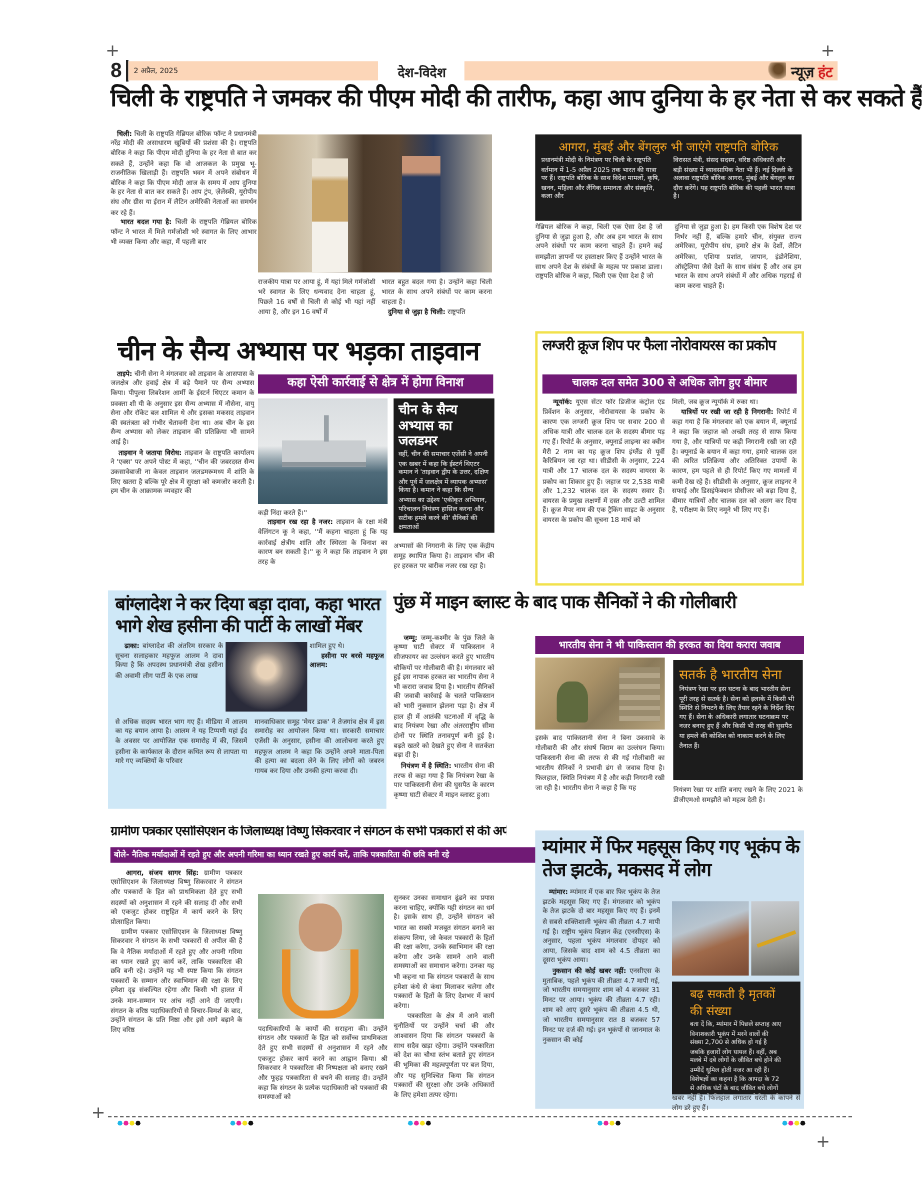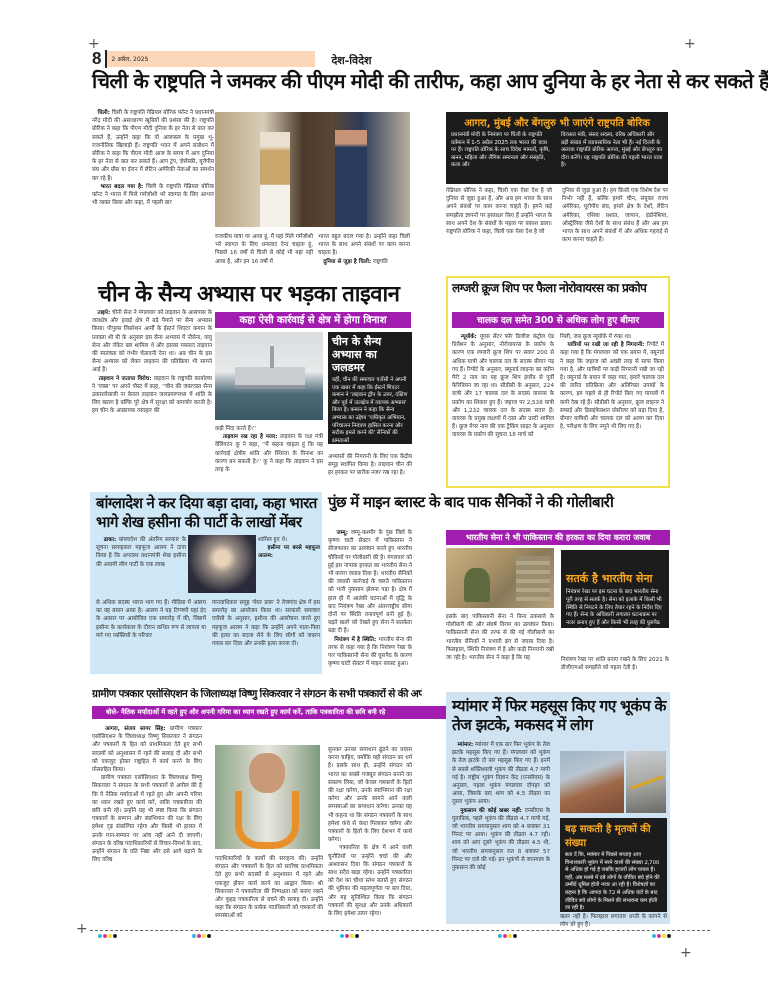--- a/index.html
+++ b/index.html
@@ -11,40 +11,45 @@
 .bandL{background:#fcd6b8;height:16px;flex:0 0 208px;display:flex;align-items:center;padding-left:4px;font-size:6px}
 .section{flex:0 0 72px;text-align:center;font-weight:bold;font-size:11px}
 .bandR{background:#fcd6b8;height:16px;flex:1;display:flex;align-items:center;justify-content:flex-end;padding-right:4px;font-weight:bold;font-size:12px}
 .logo-bird{display:inline-block;width:16px;height:14px;margin-right:4px;background:radial-gradient(circle at 60% 40%,#6b4b2a 30%,#b09070 60%,transparent 70%)}
 .logo-a{color:#1a1a1a}.logo-b{color:#d21f1f;margin-left:3px}
 .hl{position:absolute;font-weight:bold;font-family:"DejaVu Sans Condensed","DejaVu Sans",sans-serif;color:#111;letter-spacing:-0.5px;line-height:1.1}
 .txt{position:absolute;font-size:5.6px;line-height:8.2px;color:#333;text-align:justify;overflow:hidden}
 .txt b{color:#111}
 .photo{position:absolute;overflow:hidden}
 .box-dark{position:absolute;background:#1c1c1c;color:#eee;overflow:hidden}
-.bluebar{position:absolute;background:#a21caf;color:#fff;font-weight:bold;text-align:center;overflow:hidden;white-space:nowrap}
-.box-title-or{color:#f6a623;font-weight:bold}
+.bluebar{position:absolute;background:#701a75;color:#fff;font-weight:bold;text-align:center;overflow:hidden;white-space:nowrap}
+.box-title-or{color:#f6a623;font-weight:normal}
 .bottom-line{position:absolute;left:90px;top:930px;width:620px;border-top:1px dashed #666}
 .dots{position:absolute;top:934px;display:flex;gap:1px}
 .dots span{width:4px;height:4px;border-radius:50%}
 </style>
 </head>
 <body>
 
 <div class="regmark" style="left:88px;top:36px">+</div>
 <div class="regmark" style="left:684px;top:36px">+</div>
 <div class="regmark" style="left:76px;top:921px">+</div>
 <div class="regmark" style="left:680px;top:945px">+</div>
 
 <div class="abs masthead">
   <span class="pgnum">8</span>
   <div class="bandL">
       <span>2 अप्रैल, 2025</span>
     </div>
   <div class="section">देश-विदेश</div>
+  <div class="bandR">
+    <span class="logo-bird"></span>
+    <span class="logo-a">न्यूज़</span>
+    <span class="logo-b">हंट</span>
+  </div>
 </div>
 
 <div class="hl" style="left:92px;top:70px;width:610px;font-size:20px;white-space:nowrap">चिली के राष्ट्रपति ने जमकर की पीएम मोदी की तारीफ, कहा आप दुनिया के हर नेता से कर सकते हैं बात</div>
 <div class="txt" style="left:92px;top:108px;width:122px;height:165px">
   <p>&nbsp;&nbsp;&nbsp;<b>चिली:</b><span> चिली के राष्ट्रपति गेब्रियल बोरिक फॉन्ट ने प्रधानमंत्री नरेंद्र मोदी की असाधारण खूबियों की प्रशंसा की है। राष्ट्रपति बोरिक ने कहा कि पीएम मोदी दुनिया के हर नेता से बात कर सकते हैं, उन्होंने कहा कि वो आजकल के प्रमुख भू-राजनीतिक खिलाड़ी हैं। राष्ट्रपति भवन में अपने संबोधन में बोरिक ने कहा कि पीएम मोदी आज के समय में आप दुनिया के हर नेता से बात कर सकते हैं। आप ट्रंप, ज़ेलेंस्की, यूरोपीय संघ और ग्रीस या ईरान में लैटिन अमेरिकी नेताओं का समर्थन कर रहे हैं।</span></p>
   <p>&nbsp;&nbsp;&nbsp;<b>भारत बदल गया है:</b><span> चिली के राष्ट्रपति गेब्रियल बोरिक फॉन्ट ने भारत में मिले गर्मजोशी भरे स्वागत के लिए आभार भी व्यक्त किया और कहा, मैं पहली बार</span></p>
 </div>
 <div class="photo" style="left:215px;top:112px;width:195px;height:115px;background:linear-gradient(90deg,#b9a585 0%,#d8cdb7 25%,#4b3a2a 45%,#5a4634 60%,#2d3b5a 75%,#b8b0a0 100%)">
   <div style="position:absolute;left:45px;top:20px;width:30px;height:95px;background:linear-gradient(#e9e0cf 15%,#c9a66b 20%,#c9a66b 55%,#f4f1ea 56%)"></div>
   <div style="position:absolute;left:120px;top:18px;width:32px;height:97px;background:linear-gradient(#c89477 14%,#2b3b5e 18%)"></div>
@@ -112,28 +117,28 @@
 <div class="txt" style="left:328px;top:528px;width:84px;height:148px">
   <p>&nbsp;&nbsp;&nbsp;<b>जम्मू:</b><span> जम्मू-कश्मीर के पुंछ जिले के कृष्णा घाटी सेक्टर में पाकिस्तान ने सीजफायर का उल्लंघन करते हुए भारतीय चौकियों पर गोलीबारी की है। मंगलवार को हुई इस नापाक हरकत का भारतीय सेना ने भी करारा जवाब दिया है। भारतीय सैनिकों की जवाबी कार्रवाई के चलते पाकिस्तान को भारी नुकसान झेलना पड़ा है। क्षेत्र में हाल ही में आतंकी घटनाओं में वृद्धि के बाद नियंत्रण रेखा और अंतरराष्ट्रीय सीमा दोनों पर स्थिति तनावपूर्ण बनी हुई है। बढ़ते खतरे को देखते हुए सेना ने सतर्कता बढ़ा दी है।</span></p>
   <p>&nbsp;&nbsp;&nbsp;<b>नियंत्रण में है स्थिति:</b><span> भारतीय सेना की तरफ से कहा गया है कि नियंत्रण रेखा के पार पाकिस्तानी सेना की घुसपैठ के कारण कृष्णा घाटी सेक्टर में माइन ब्लास्ट हुआ।</span></p>
 </div>
 <div class="bluebar" style="left:446px;top:530px;width:224px;height:15px;font-size:8px;line-height:15px">भारतीय सेना ने भी पाकिस्तान की हरकत का दिया करारा जवाब</div>
 <div class="photo" style="left:446px;top:548px;width:108px;height:60px;background:linear-gradient(135deg,#c8b184 0%,#a89066 40%,#8a7a5a 60%,#b7a37c 100%)">
   <div style="position:absolute;left:70px;top:8px;width:34px;height:45px;background:repeating-linear-gradient(#9a8c6e 0 5px,#b3a588 5px 9px)"></div>
   <div style="position:absolute;left:18px;top:20px;width:26px;height:34px;background:#5f6a3e;border-radius:40% 40% 10% 10%"></div>
 </div>
 <div class="txt" style="left:446px;top:612px;width:108px;height:64px">इसके बाद पाकिस्तानी सेना ने बिना उकसावे के गोलीबारी की और संघर्ष विराम का उल्लंघन किया। पाकिस्तानी सेना की तरफ से की गई गोलीबारी का भारतीय सैनिकों ने प्रभावी ढंग से जवाब दिया है। फिलहाल, स्थिति नियंत्रण में है और कड़ी निगरानी रखी जा रही है। भारतीय सेना ने कहा है कि यह</div>
-<div class="box-dark" style="left:561px;top:550px;width:108px;height:78px;padding:20px 5px">
+<div class="box-dark" style="left:561px;top:550px;width:108px;height:100px;padding:4px 5px">
   <div class="box-title-or" style="font-size:11px">सतर्क है भारतीय सेना</div>
   <div style="font-size:5.4px;line-height:7.8px;margin-top:3px">नियंत्रण रेखा पर इस घटना के बाद भारतीय सेना पूरी तरह से सतर्क है। सेना को इलाके में किसी भी स्थिति से निपटने के लिए तैयार रहने के निर्देश दिए गए हैं। सेना के अधिकारी लगातार घटनाक्रम पर नजर बनाए हुए हैं और किसी भी तरह की घुसपैठ या हमले की कोशिश को नाकाम करने के लिए तैनात हैं।</div>
 </div>
 <div class="txt" style="left:561px;top:655px;width:108px;height:20px">नियंत्रण रेखा पर शांति बनाए रखने के लिए 2021 के डीजीएमओ समझौते को महत्व देती है।</div>
 
 <div class="hl" style="left:92px;top:688px;width:330px;font-size:10.5px;white-space:nowrap;overflow:hidden">ग्रामीण पत्रकार एसोसिएशन के जिलाध्यक्ष विष्णु सिकरवार ने संगठन के सभी पत्रकारों से की अपील</div>
-<div class="bluebar" style="left:92px;top:706px;width:372px;height:13px;font-size:6.6px;line-height:13px;text-align:left;padding-left:14px">बोले- नैतिक मर्यादाओं में रहते हुए और अपनी गरिमा का ध्यान रखते हुए कार्य करें, ताकि पत्रकारिता की छवि बनी रहे</div>
+<div class="bluebar" style="left:92px;top:706px;width:372px;height:13px;font-size:6.6px;line-height:13px;text-align:left;padding-left:3px">बोले- नैतिक मर्यादाओं में रहते हुए और अपनी गरिमा का ध्यान रखते हुए कार्य करें, ताकि पत्रकारिता की छवि बनी रहे</div>
 <div class="txt" style="left:92px;top:724px;width:110px;height:200px">
   <p>&nbsp;&nbsp;&nbsp;<b>आगरा, संजय सागर सिंह:</b><span> ग्रामीण पत्रकार एसोसिएशन के जिलाध्यक्ष विष्णु सिकरवार ने संगठन और पत्रकारों के हित को प्राथमिकता देते हुए सभी सदस्यों को अनुशासन में रहने की सलाह दी और सभी को एकजुट होकर राष्ट्रहित में कार्य करने के लिए प्रोत्साहित किया।</span></p>
   <p>&nbsp;&nbsp;&nbsp;<span>ग्रामीण पत्रकार एसोसिएशन के जिलाध्यक्ष विष्णु सिकरवार ने संगठन के सभी पत्रकारों से अपील की है कि वे नैतिक मर्यादाओं में रहते हुए और अपनी गरिमा का ध्यान रखते हुए कार्य करें, ताकि पत्रकारिता की छवि बनी रहे। उन्होंने यह भी स्पष्ट किया कि संगठन पत्रकारों के सम्मान और स्वाभिमान की रक्षा के लिए हमेशा दृढ़ संकल्पित रहेगा और किसी भी हालत में उनके मान-सम्मान पर आंच नहीं आने दी जाएगी। संगठन के वरिष्ठ पदाधिकारियों से विचार-विमर्श के बाद, उन्होंने संगठन के प्रति निष्ठा और इसे आगे बढ़ाने के लिए वरिष्ठ</span></p>
 </div>
 <div class="photo" style="left:215px;top:745px;width:105px;height:104px;background:linear-gradient(90deg,#8ea98c 0%,#c3c9b8 30%,#e9e6e1 50%,#c3c9b8 70%,#7d9a7e 100%)">
   <div style="position:absolute;left:34px;top:8px;width:36px;height:40px;border-radius:45%;background:#c99a78"></div>
   <div style="position:absolute;left:20px;top:46px;width:64px;height:58px;border:7px solid #e9902a;border-top:none;border-radius:0 0 40% 40%"></div>
 </div>
 <div class="txt" style="left:215px;top:854px;width:108px;height:70px">पदाधिकारियों के कार्यों की सराहना की। उन्होंने संगठन और पत्रकारों के हित को सर्वोच्च प्राथमिकता देते हुए सभी सदस्यों से अनुशासन में रहने और एकजुट होकर कार्य करने का आह्वान किया। श्री सिकरवार ने पत्रकारिता की निष्पक्षता को बनाए रखने और फूहड़ पत्रकारिता से बचने की सलाह दी। उन्होंने कहा कि संगठन के प्रत्येक पदाधिकारी को पत्रकारों की समस्याओं को</div>
 <div class="txt" style="left:328px;top:745px;width:84px;height:180px">
@@ -144,21 +149,21 @@
 <div style="position:absolute;left:446px;top:692px;width:224px;height:232px;background:#cfe3f2"></div>
 <div class="hl" style="left:452px;top:697px;width:214px;font-size:15.5px;line-height:19px">म्यांमार में फिर महसूस किए गए भूकंप के तेज झटके, मकसद में लोग</div>
 <div class="txt" style="left:452px;top:740px;width:98px;height:182px">
   <p>&nbsp;&nbsp;&nbsp;<b>म्यांमार:</b><span> म्यांमार में एक बार फिर भूकंप के तेज झटके महसूस किए गए हैं। मंगलवार को भूकंप के तेज झटके दो बार महसूस किए गए हैं। इनमें से सबसे शक्तिशाली भूकंप की तीव्रता 4.7 मापी गई है। राष्ट्रीय भूकंप विज्ञान केंद्र (एनसीएस) के अनुसार, पहला भूकंप मंगलवार दोपहर को आया, जिसके बाद शाम को 4.5 तीव्रता का दूसरा भूकंप आया।</span></p>
   <p>&nbsp;&nbsp;&nbsp;<b>नुकसान की कोई खबर नहीं:</b><span> एनसीएस के मुताबिक, पहले भूकंप की तीव्रता 4.7 मापी गई, जो भारतीय समयानुसार शाम को 4 बजकर 31 मिनट पर आया। भूकंप की तीव्रता 4.7 रही। शाम को आए दूसरे भूकंप की तीव्रता 4.5 थी, जो भारतीय समयानुसार रात 8 बजकर 57 मिनट पर दर्ज की गई। इन भूकंपों से जानमाल के नुकसान की कोई</span></p>
 </div>
 <div class="photo" style="left:560px;top:751px;width:64px;height:62px;background:linear-gradient(160deg,#9fb5c8 0%,#b9c5cf 35%,#a06a4a 60%,#7a4a35 100%)"></div>
 <div class="photo" style="left:626px;top:751px;width:40px;height:62px;background:linear-gradient(170deg,#c9cdd2 0%,#a9a9a4 50%,#6a6a66 100%)">
   <div style="position:absolute;left:4px;top:30px;width:34px;height:3px;background:#d9a520;transform:rotate(-20deg)"></div>
 </div>
-<div class="box-dark" style="left:560px;top:818px;width:107px;height:94px;padding:3px 5px">
+<div class="box-dark" style="left:560px;top:818px;width:107px;height:94px;padding:3px 15px">
   <div class="box-title-or" style="font-size:10px">बढ़ सकती है मृतकों की संख्या</div>
   <div style="font-size:5.2px;line-height:7.6px;margin-top:2px">बता दें कि, म्यांमार में पिछले सप्ताह आए विनाशकारी भूकंप में मरने वालों की संख्या 2,700 से अधिक हो गई है जबकि हजारों लोग घायल हैं। वहीं, अब मलबे में दबे लोगों के जीवित बचे होने की उम्मीदें धूमिल होती नजर आ रही हैं। विशेषज्ञों का कहना है कि आपदा के 72 से अधिक घंटों के बाद जीवित बचे लोगों के मिलने की संभावना कम होती जा रही है।</div>
 </div>
 <div class="txt" style="left:560px;top:912px;width:107px;height:16px">खबर नहीं है। फिलहाल लगातार धरती के कांपने से लोग डरे हुए हैं।</div>
 
 <div class="bottom-line"></div>
 <div class="dots" style="left:98px">
     <span style="background:#1fb7e8"></span>
     <span style="background:#e8249b"></span>
     <span style="background:#f6e21c"></span>

